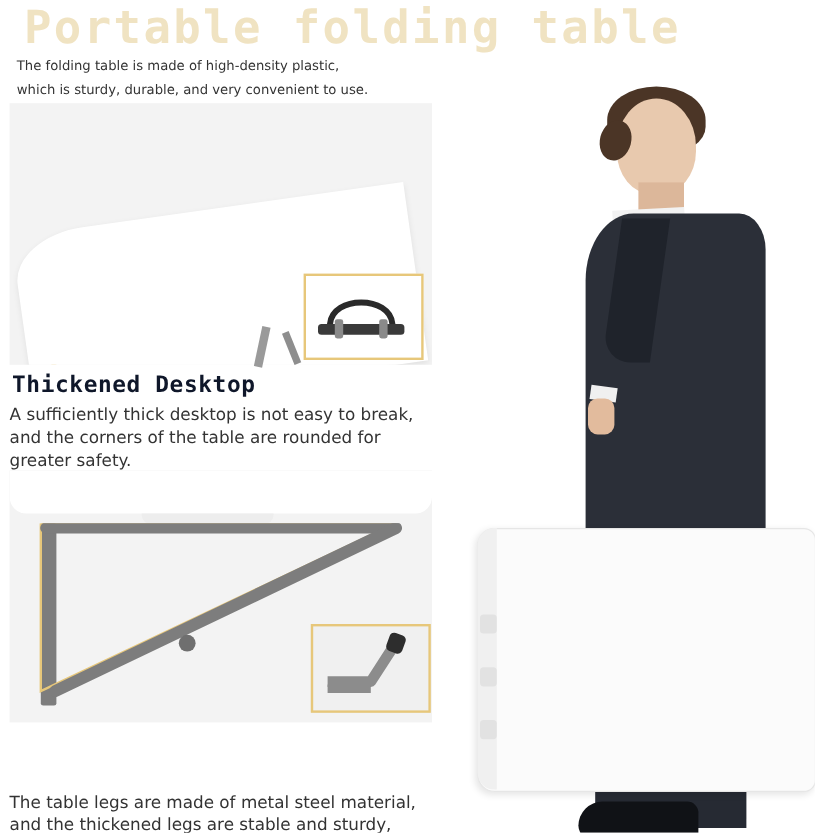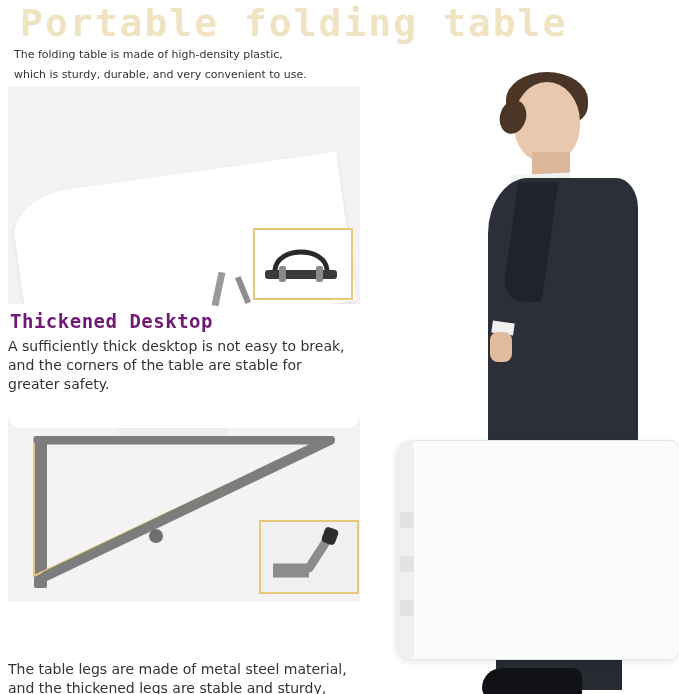--- a/index.html
+++ b/index.html
@@ -123,21 +123,21 @@
     background: #ffffff;
     border: 2px solid #e7c77a;
   }
   .handle-svg { position: absolute; left: 0; top: 0; }
 
   .section-title {
     position: absolute;
     font-family: "DejaVu Sans Mono", monospace;
     font-size: 19px;
     font-weight: bold;
-    color: #701a75;
+    color: #0f172a;
     letter-spacing: 0.5px;
     white-space: nowrap;
   }
   .section-title.t1 { left: 10px; top: 310px; }
   .section-title.t2 { left: 10px; top: 610px; }
 
   .body-text {
     position: absolute;
     font-family: "DejaVu Sans", sans-serif;
     font-size: 14px;
@@ -378,21 +378,21 @@
     <svg class="handle-svg" width="92" height="64" viewBox="0 0 92 64">
       <path d="M20 40 C22 16, 70 16, 72 40" stroke="#2a2a2a" stroke-width="5" fill="none" stroke-linecap="round"></path>
       <rect x="10" y="40" width="72" height="9" rx="3" fill="#3a3a3a"></rect>
       <rect x="24" y="36" width="7" height="16" rx="2" fill="#8a8a8a"></rect>
       <rect x="61" y="36" width="7" height="16" rx="2" fill="#8a8a8a"></rect>
     </svg>
   </div>
 
   <div class="section-title t1">Thickened Desktop</div>
   <div class="body-text b1 dot-text">A sufficiently thick desktop is not easy to break,
-and the corners of the table are stable for
+and the corners of the table are rounded for
 greater safety.</div>
 
   <div class="panel2">
     <div class="p2-top"></div>
     <div class="p2-lip"></div>
     <div class="leg-vert"></div>
     <svg class="brace-diag" width="320" height="145" viewBox="0 0 320 145">
       <polyline points="4,0 300,0 4,140 4,0" fill="none" stroke="#e7c77a" stroke-width="2"></polyline>
       <line x1="8" y1="4" x2="300" y2="4" stroke="#7d7d7d" stroke-width="9" stroke-linecap="round"></line>
       <line x1="300" y1="4" x2="16" y2="140" stroke="#7d7d7d" stroke-width="10" stroke-linecap="round"></line>

